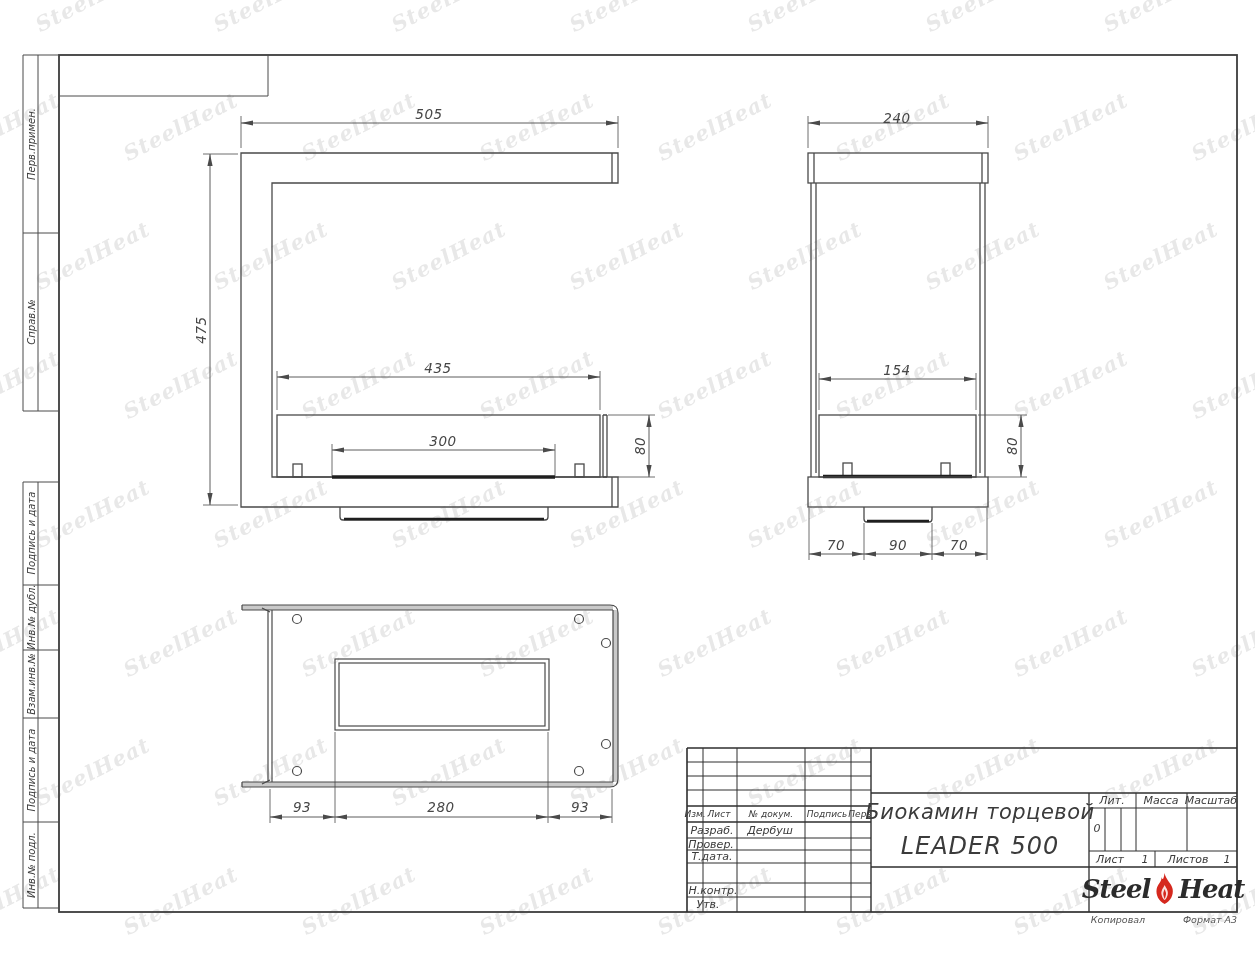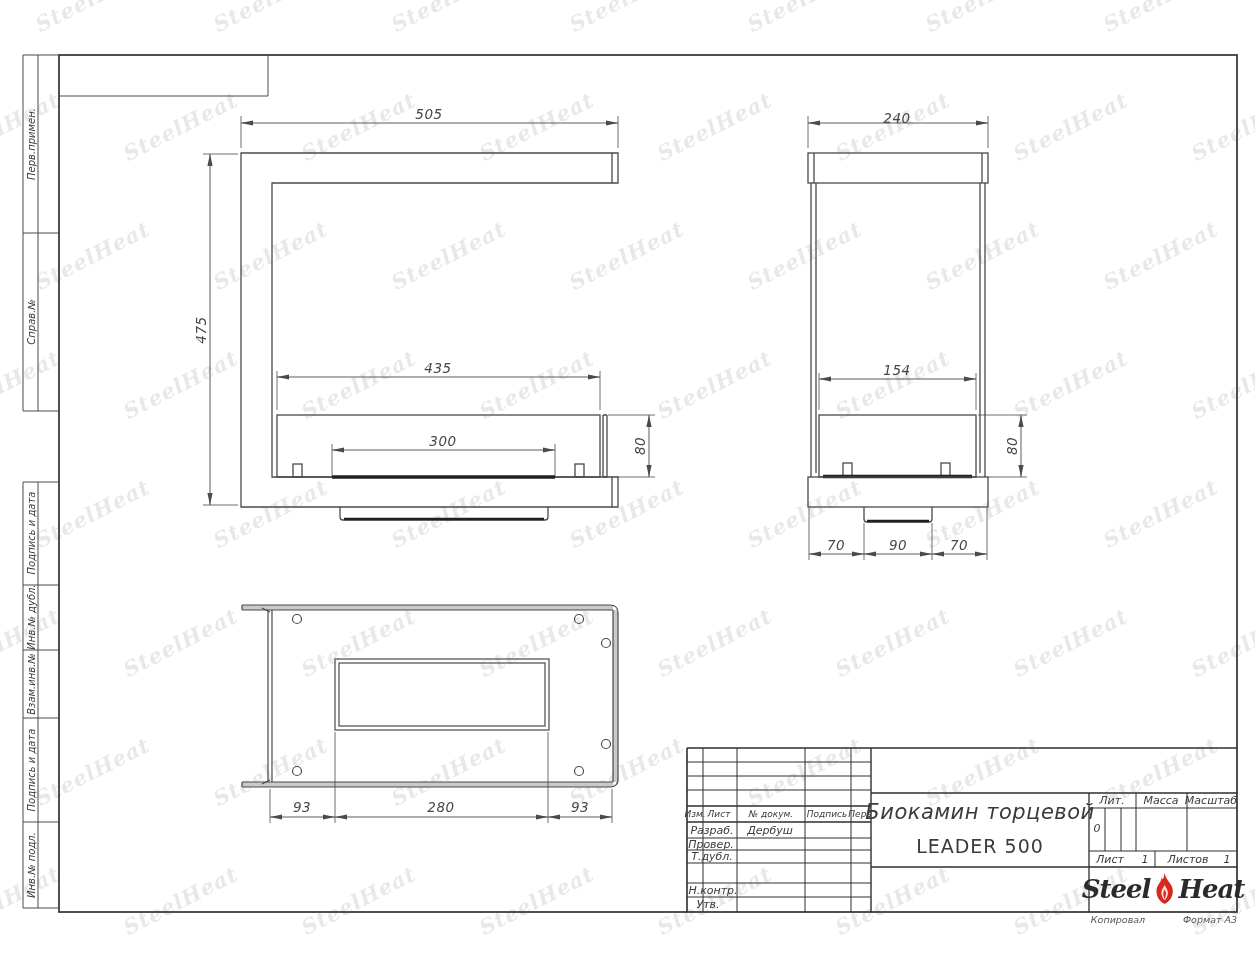--- a/index.html
+++ b/index.html
@@ -11,21 +11,21 @@
       letter-spacing:1px;}
   svg.lines{position:absolute;left:0;top:0;}
   .t{position:absolute;transform:translate(-50%,-50%);white-space:nowrap;color:#3b3b3b;}
   .dim{font-style:italic;font-size:13.5px;color:#474747;letter-spacing:.5px;}
   .tr{transform:translate(-50%,-50%) rotate(-90deg);}
   .ml{position:absolute;transform:translate(-50%,-50%) rotate(-90deg);font-style:italic;
       font-size:10px;color:#3b3b3b;white-space:nowrap;}
   .tb-lbl{font-style:italic;font-size:11px;}
   .tb-sm{font-style:italic;font-size:9px;}
   .tb-title1{font-style:italic;font-size:21px;font-weight:500;letter-spacing:.5px;}
-  .tb-title2{font-size:19px;letter-spacing:1px;}
+  .tb-title2{font-style:italic;font-size:24px;letter-spacing:1px;}
   .tb-val{font-style:italic;font-size:11px;text-align:right;}
   .footer{font-style:italic;font-size:9.5px;color:#555;}
   #logo{position:absolute;left:1163px;top:889px;transform:translate(-50%,-50%);
         display:flex;align-items:center;gap:1px;}
   #logo .word{font-family:"DejaVu Serif",serif;font-style:italic;font-weight:bold;
         font-size:26px;color:#2b2b2b;letter-spacing:-1px;}
 </style>
 </head>
 <body>
 
@@ -216,21 +216,21 @@
 
   <span class="t tb-sm" style="left:695px;top:814px">Изм.</span>
   <span class="t tb-sm" style="left:719px;top:814px">Лист</span>
   <span class="t tb-sm" style="left:771px;top:814px">№ докум.</span>
   <span class="t tb-sm" style="left:827px;top:814px">Подпись</span>
   <span class="t tb-sm" style="left:860px;top:814px">Перв</span>
 
   <span class="t tb-lbl" style="left:712px;top:830px">Разраб.</span>
   <span class="t tb-val" style="left:770px;top:830px">Дербуш</span>
   <span class="t tb-lbl" style="left:711px;top:844px">Провер.</span>
-  <span class="t tb-lbl" style="left:712px;top:856px">Т.дубл.</span>
+  <span class="t tb-lbl" style="left:712px;top:856px">Т.дата.</span>
   <span class="t tb-lbl" style="left:713px;top:890px">Н.контр.</span>
   <span class="t tb-lbl" style="left:708px;top:904px">Утв.</span>
 
   <span class="t tb-title1" style="left:980px;top:812px">Биокамин торцевой</span>
   <span class="t tb-title2" style="left:980px;top:846px">LEADER 500</span>
 
   <span class="t tb-lbl" style="left:1112px;top:800px">Лит.</span>
   <span class="t tb-lbl" style="left:1161px;top:800px">Масса</span>
   <span class="t tb-lbl" style="left:1211px;top:800px">Масштаб</span>
   <span class="t tb-val" style="left:1097px;top:828px">0</span>

